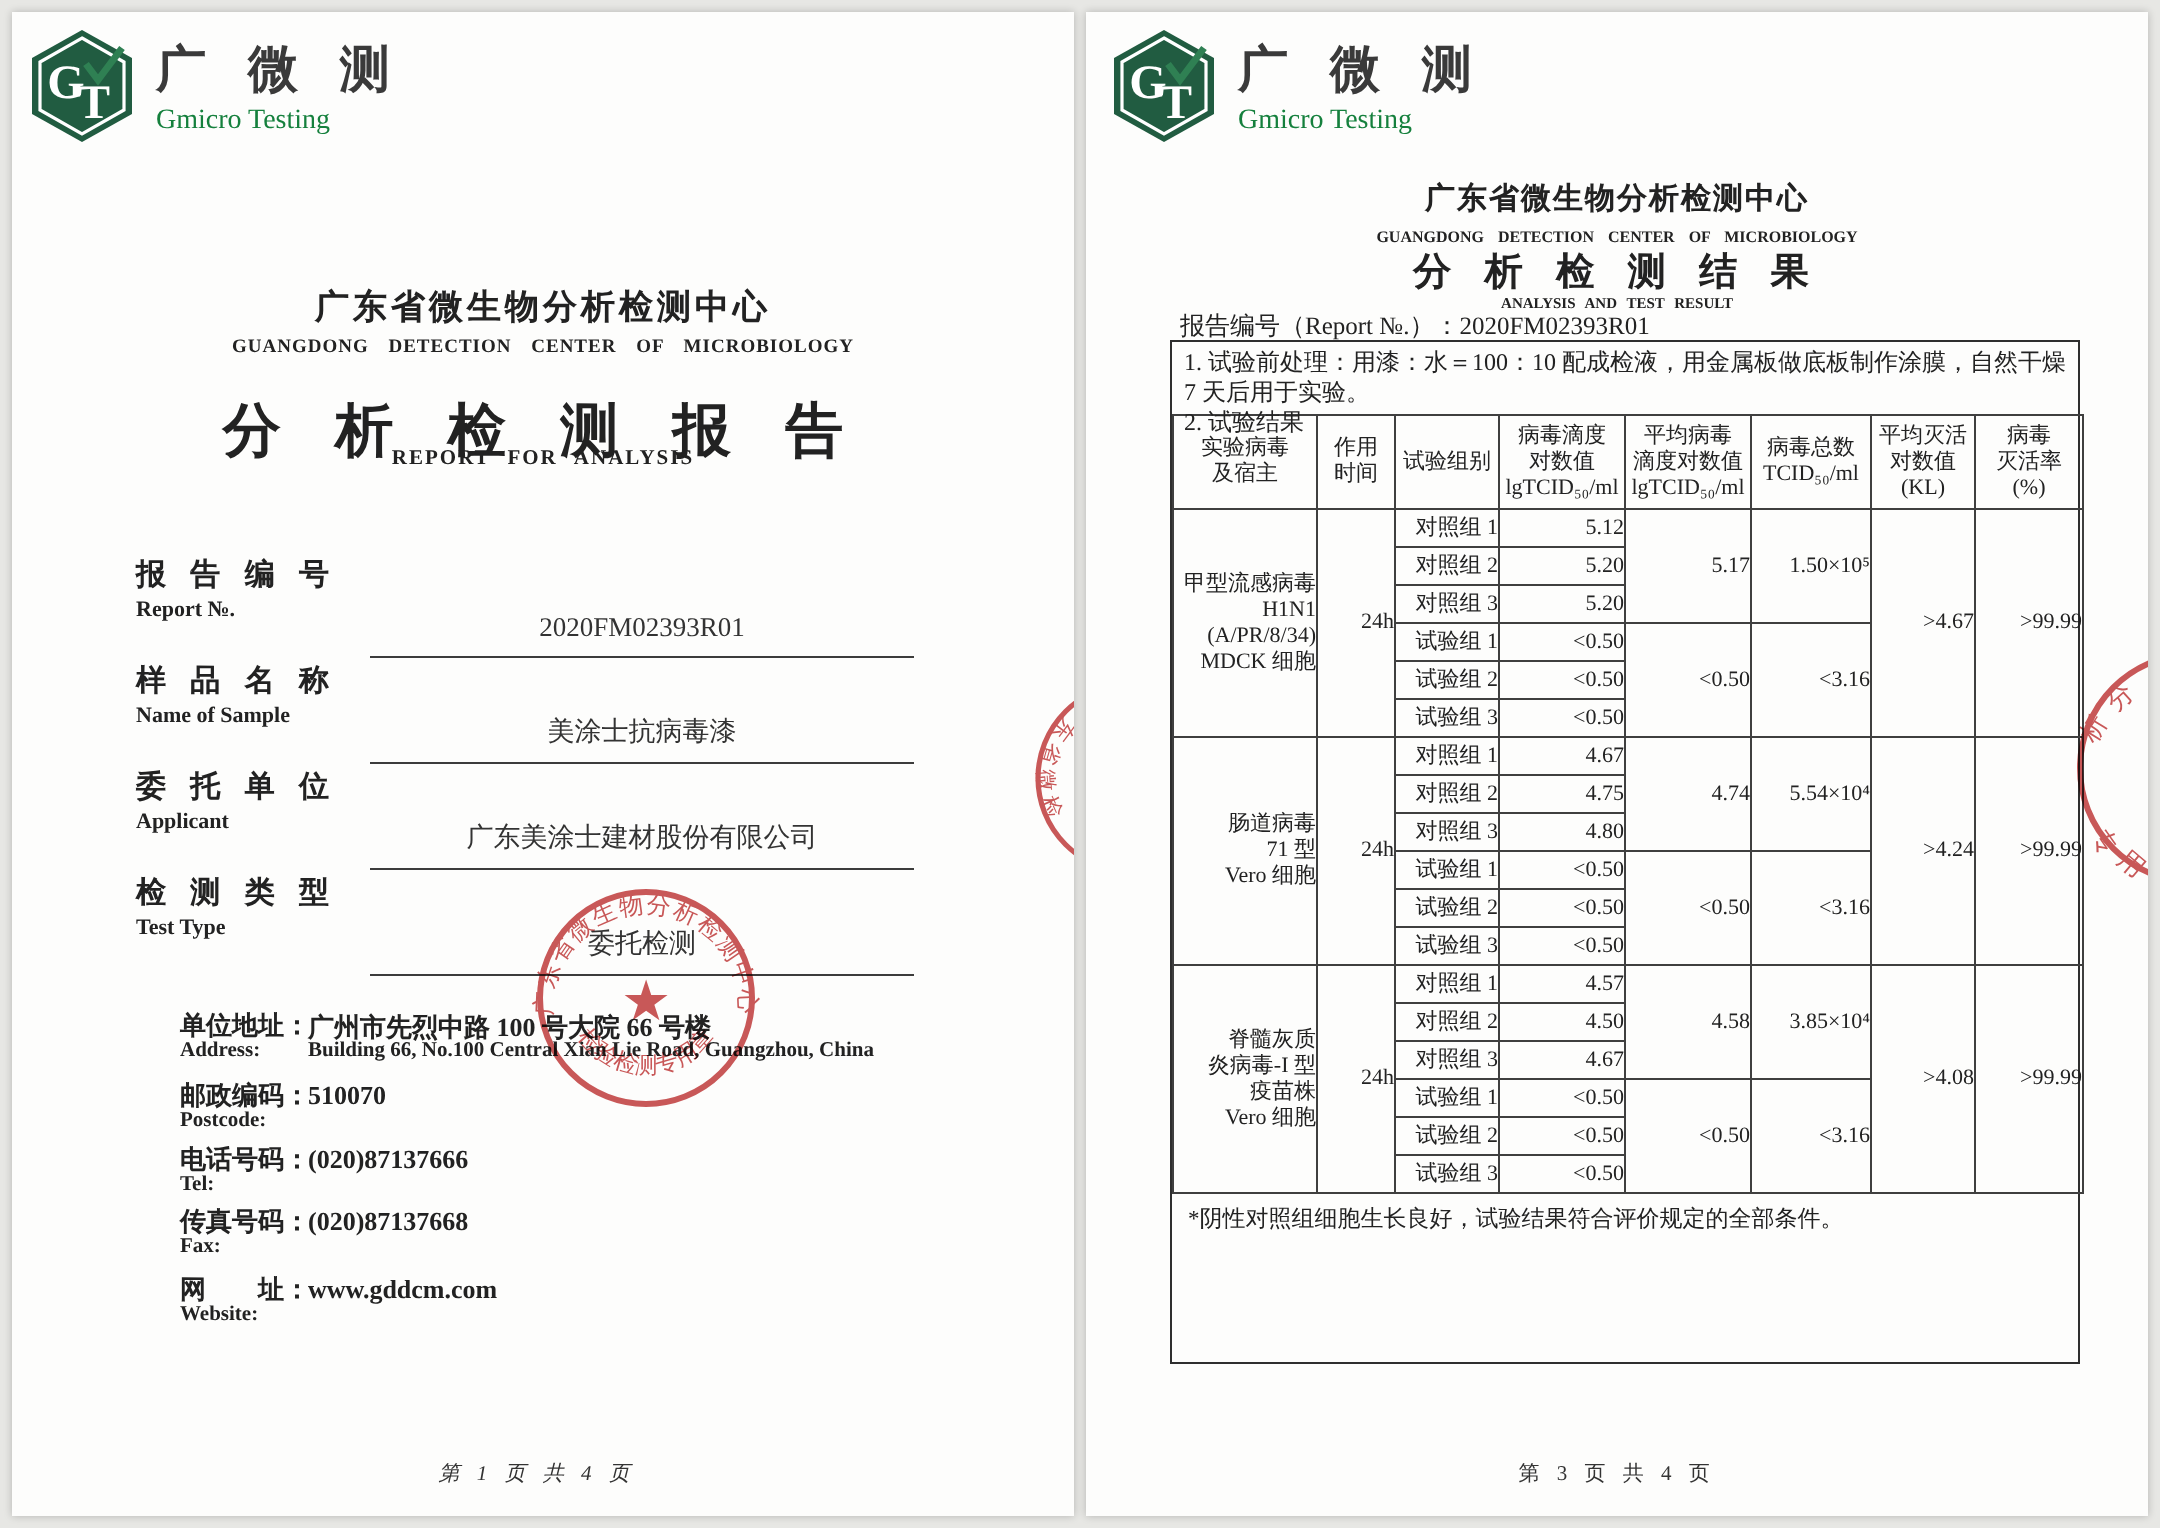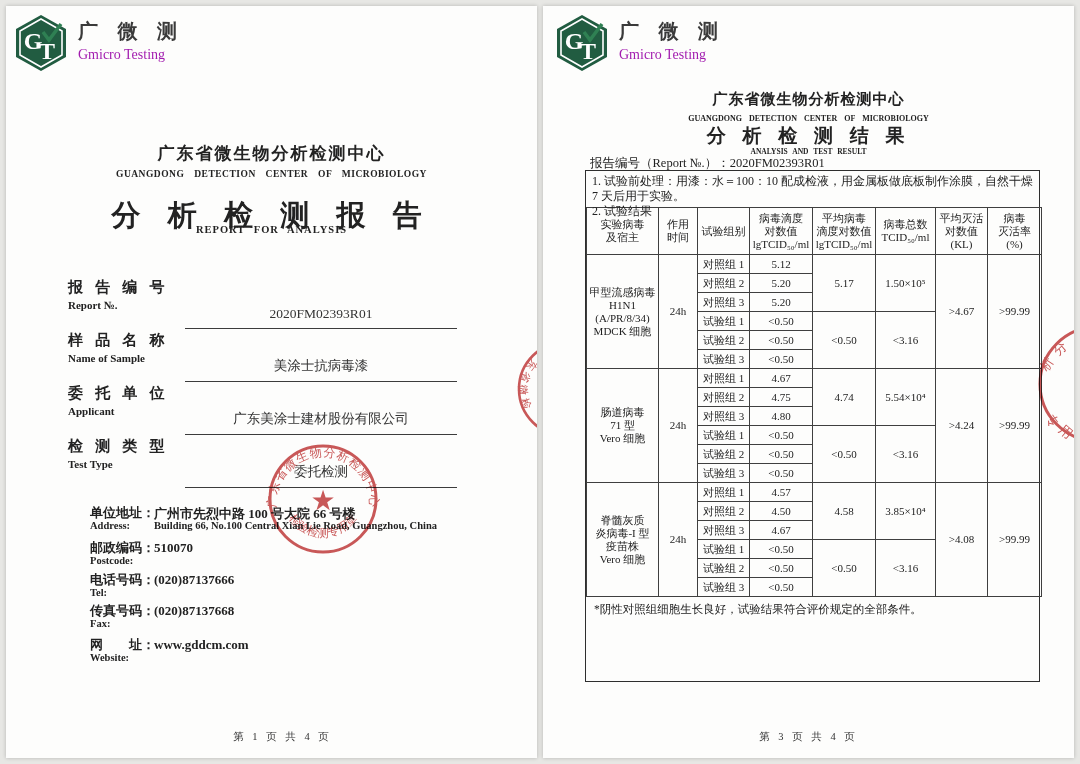--- a/index.html
+++ b/index.html
@@ -6,23 +6,23 @@
   .canvas{position:relative;width:1080px;height:764px;background:#e7e7e4;overflow:hidden;
           font-family:"Liberation Serif","DejaVu Serif",serif;color:#222;}
   .page{position:absolute;top:6px;width:531px;height:752px;background:#fdfdfc;overflow:hidden;
         box-shadow:0 0 4px rgba(0,0,0,.22);}
   .page-left{left:6px;}
   .page-right{left:543px;}
 
   
   .logo{position:absolute;top:8px;left:8px;display:flex;align-items:flex-start;}
   .logo-txt{margin-left:10px;padding-top:4px;}
-  .logo-cn{font-size:20px;font-weight:bold;letter-spacing:7px;color:#3a3a3a;
+  .logo-cn{font-size:25px;font-weight:bold;letter-spacing:7px;color:#3a3a3a;
            font-family:"Liberation Sans","DejaVu Sans",sans-serif;}
-  .logo-en{font-size:14px;color:#a21caf;margin-top:2px;}
+  .logo-en{font-size:14px;color:#15803d;margin-top:2px;}
 
   
   .hc{position:absolute;left:0;width:100%;text-align:center;}
   .org-cn-l{top:136px;font-size:17px;font-weight:bold;letter-spacing:2px;}
   .org-en-l{top:163px;font-size:9.5px;font-weight:bold;word-spacing:7px;letter-spacing:.5px;}
   .title-cn-l{top:190px;font-size:29px;font-weight:bold;letter-spacing:10px;}
   .title-en-l{top:218px;font-size:10.5px;font-weight:bold;word-spacing:5px;letter-spacing:1px;}
 
   .org-cn-r{top:84px;font-size:15px;font-weight:bold;letter-spacing:1px;}
   .org-en-r{top:108px;font-size:8px;font-weight:bold;word-spacing:5px;}
@@ -39,32 +39,32 @@
 
   
   .c-row{position:absolute;left:0;width:100%;height:34px;}
   .c-cn{position:absolute;left:84px;top:0;font-size:13px;font-weight:bold;}
   .c-en{position:absolute;left:84px;top:16px;font-size:10.5px;font-weight:bold;}
   .c-val{position:absolute;left:148px;top:1px;font-size:13px;font-weight:bold;}
   .c-val-en{position:absolute;left:148px;top:16px;font-size:10.5px;font-weight:bold;}
 
   .page-footer{position:absolute;bottom:14px;left:0;width:100%;text-align:center;
                font-size:10.5px;letter-spacing:3px;color:#333;}
-  .page-left .page-footer{padding-left:40px;width:calc(100% - 58px);}
+  .page-left .page-footer{padding-left:26px;width:calc(100% - 58px);font-style:italic;}
 
   
   .rep-line{position:absolute;left:47px;top:149px;font-size:12.5px;}
   .result-box{position:absolute;left:42px;top:164px;width:455px;height:512px;
               border:1.5px solid #2e2e2e;box-sizing:border-box;}
   .notes{padding:3px 6px 2px 6px;font-size:12px;line-height:15px;height:31px;box-sizing:content-box;}
   table.res{border-collapse:collapse;width:100%;table-layout:fixed;}
   table.res td,table.res th{border:1px solid #3f3f3f;text-align:center;vertical-align:middle;
         font-size:11px;font-weight:normal;padding:0;color:#222;}
   table.res th{height:46px;line-height:13px;}
-  table.res td{height:18px;line-height:13px;}
+  table.res td{height:18px;line-height:13px;text-align:right;}
   .pre{white-space:pre-line;}
   .foot-area{padding:5px 8px;font-size:11.5px;}
   .blank-note{text-align:center;margin-top:16px;letter-spacing:2px;}
 
   
   .seal{position:absolute;mix-blend-mode:multiply;opacity:.85;}
   .seal-main{left:258px;top:434px;}
   .edge-seal-l{left:492px;top:328px;}
   .edge-seal-r{left:482px;top:310px;}
 </style>

